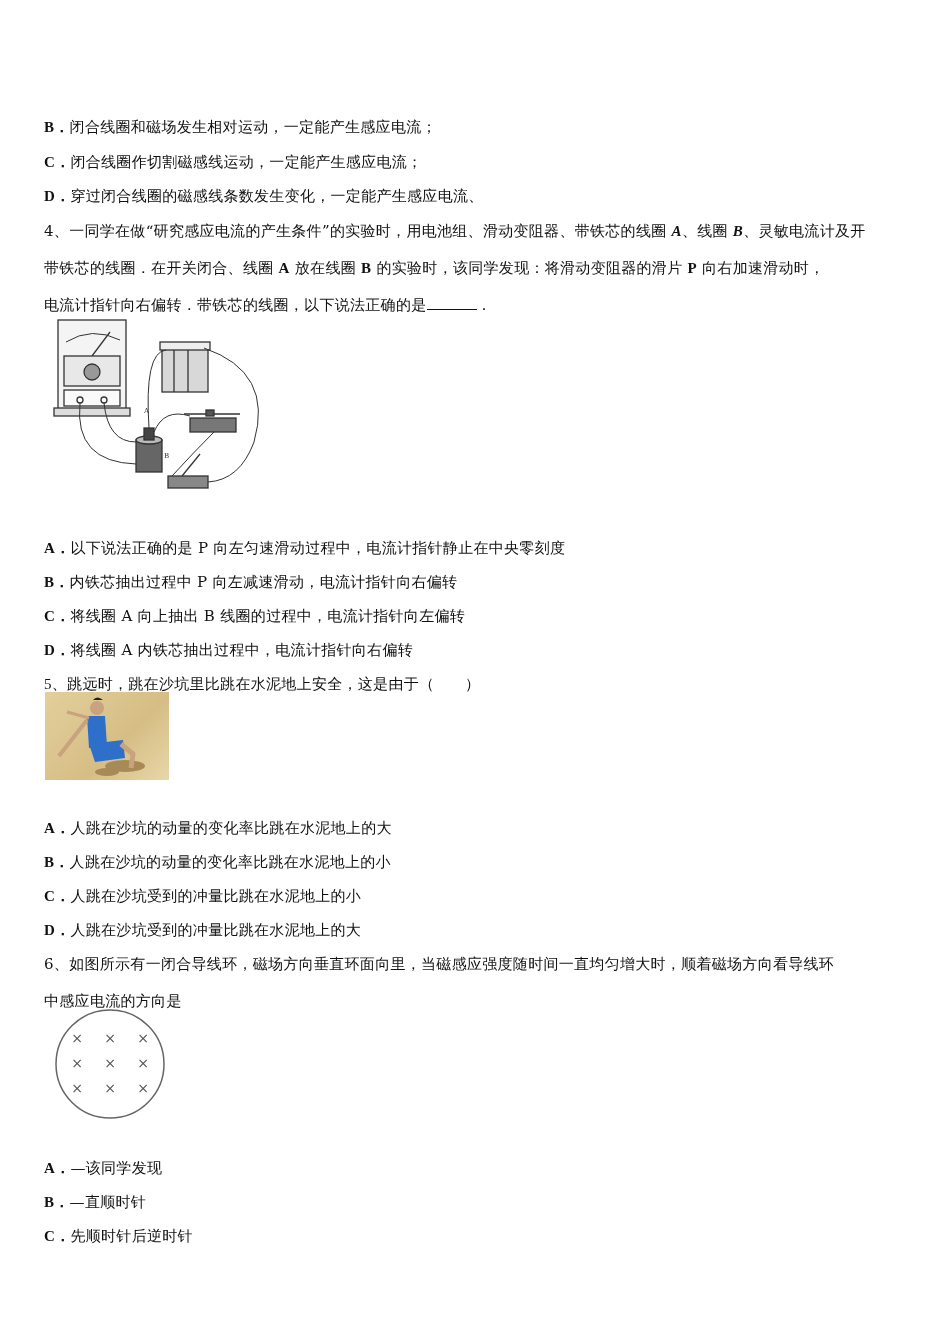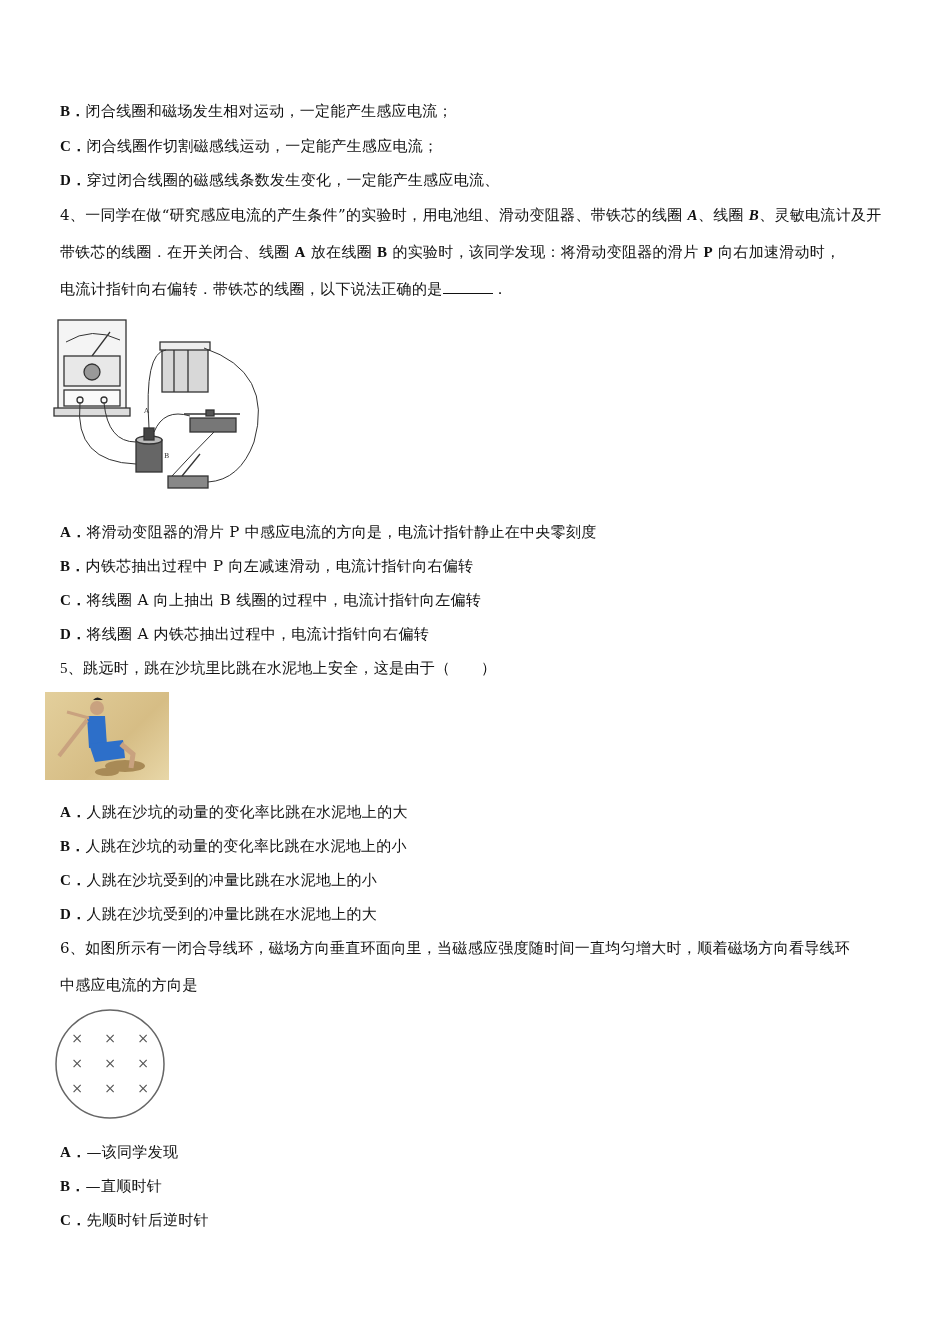--- a/index.html
+++ b/index.html
@@ -1,18 +1,18 @@
 <!DOCTYPE html>
 <html><head>
 <meta charset="utf-8">
 <style>
   html, body { margin:0; padding:0; background:#ffffff; }
   body { width:950px; height:1344px; position:relative; overflow:hidden;
          font-family:"DejaVu Serif","Liberation Serif",serif; color:#111; }
-  .line { position:absolute; left:60px; font-size:15px; line-height:20px; white-space:nowrap; letter-spacing:0.3px; }
+  .line { position:absolute; left:44px; font-size:15px; line-height:20px; white-space:nowrap; letter-spacing:0.3px;margin-top:16px; }
   .opt-letter { font-weight:bold; font-family:"Liberation Serif",serif; }
   .fig { position:absolute; }
   .blank { display:inline-block; width:50px; border-bottom:1px solid #111; height:14px; vertical-align:baseline; }
   em.var { font-weight:bold; font-style:italic; font-family:"Liberation Serif",serif; }
   b.lat { font-family:"Liberation Serif",serif; font-weight:bold; }
 </style>
 </head>
 <body>
 
 <div class="line" style="top:101px">
@@ -69,21 +69,21 @@
     <path d="M105 116 Q100 40 122 38" stroke-width="1"></path>
     <path d="M110 120 Q120 96 146 104" stroke-width="1"></path>
     <path d="M160 36 Q230 60 210 130 Q196 168 164 170" stroke-width="1"></path>
     <path d="M170 120 Q150 140 128 164" stroke-width="1"></path>
     <text x="100" y="101" font-size="7" fill="#333" stroke="none">A</text>
     <text x="120" y="146" font-size="7" fill="#333" stroke="none">B</text>
   </svg>
 </div>
 
 <div class="line" style="top:522px">
-  <span class="opt-letter">A．</span><span>将滑动变阻器的滑片 P 中感应电流的方向是，电流计指针静止在中央零刻度</span>
+  <span class="opt-letter">A．</span><span>以下说法正确的是 P 向左匀速滑动过程中，电流计指针静止在中央零刻度</span>
 </div>
 <div class="line" style="top:556px">
   <span class="opt-letter">B．</span><span>内铁芯抽出过程中 P 向左减速滑动，电流计指针向右偏转</span>
 </div>
 <div class="line" style="top:590px">
   <span class="opt-letter">C．</span><span>将线圈 A 向上抽出 B 线圈的过程中，电流计指针向左偏转</span>
 </div>
 <div class="line" style="top:624px">
   <span class="opt-letter">D．</span><span>将线圈 A 内铁芯抽出过程中，电流计指针向右偏转</span>
 </div>

